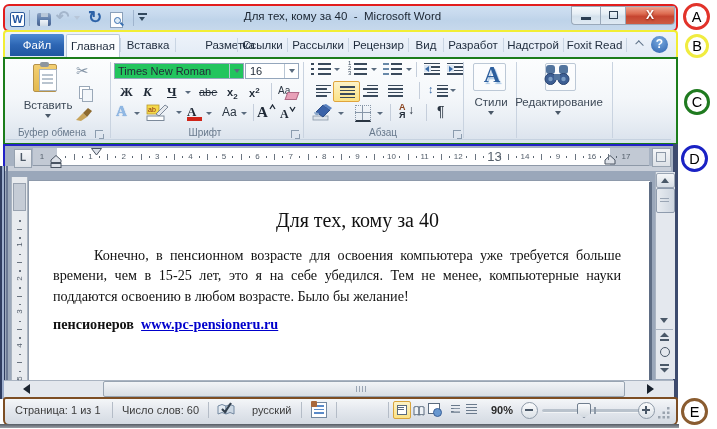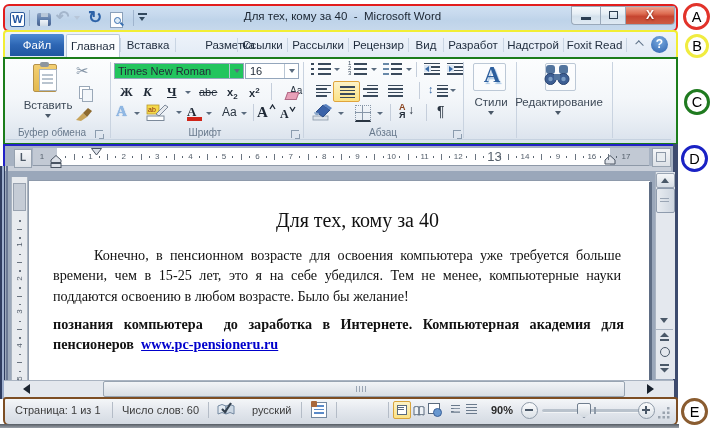--- a/index.html
+++ b/index.html
@@ -111,21 +111,21 @@
   <div class="ab" style="right:3px;top:5px;width:0;height:0;border-left:3.5px solid transparent;border-right:3.5px solid transparent;border-top:4px solid #5a6b7e;"></div>
 </div>
 
 <div class="ab" style="left:120px;top:84px;font-family:'Liberation Serif',serif;font-weight:bold;font-size:13px;color:#1e2835;">Ж</div>
 <div class="ab" style="left:143px;top:84px;font-family:'Liberation Serif',serif;font-style:italic;font-weight:bold;font-size:13px;color:#1e2835;">К</div>
 <div class="ab" style="left:167px;top:84px;font-family:'Liberation Serif',serif;font-weight:bold;font-size:13px;color:#1e2835;text-decoration:underline;">Ч</div>
 <div class="ab" style="left:185px;top:91px;width:0;height:0;border-left:3px solid transparent;border-right:3px solid transparent;border-top:3.5px solid #5a6b7e;"></div>
 <div class="ab" style="left:199px;top:86px;font-size:11px;color:#1e2835;text-decoration:line-through;">abe</div>
 <div class="ab" style="left:227px;top:86px;font-size:11px;font-weight:bold;color:#1e2835;">x<span style="font-size:8px;vertical-align:-3px;">2</span></div>
 <div class="ab" style="left:249px;top:86px;font-size:11px;font-weight:bold;color:#1e2835;">x<span style="font-size:8px;vertical-align:4px;">2</span></div>
-<div class="ab" style="left:278px;top:85px;font-size:10px;color:#2a3542;margin-left:12px;">Аа</div>
+<div class="ab" style="left:278px;top:85px;font-size:10px;color:#2a3542;">Аа</div>
 <div class="ab" style="left:286px;top:92px;width:10px;height:6px;background:#e8a0b8;border:1px solid #b06a86;transform:skewX(-20deg);"></div>
 
 <div class="ab" style="left:116px;top:103px;font-family:'Liberation Serif',serif;font-size:15px;font-weight:bold;color:#90b8e4;text-shadow:0 0 1px #5588c8;">А</div>
 <div class="ab" style="left:134px;top:112px;width:0;height:0;border-left:3px solid transparent;border-right:3px solid transparent;border-top:3.5px solid #5a6b7e;"></div>
 <svg class="ab" style="left:146px;top:103px;" width="28" height="19">
 <rect x="1" y="2" width="12" height="9" fill="#f5d94a" stroke="#b89a30" stroke-width="0.8"></rect>
 <text x="2" y="9" font-size="7" fill="#8a2814" font-family="Liberation Sans">ab</text>
 <path d="M10 11 L19 2 L22 4 L13 13 Z" fill="#e6e9ee" stroke="#707e90" stroke-width="0.9"></path>
 <rect x="1" y="13" width="17" height="4.5" fill="#fdfdfd" stroke="#707e90" stroke-width="0.9"></rect>
 </svg>
@@ -253,21 +253,20 @@
 <div class="ab" style="left:28px;top:180px;width:621px;height:201px;background:#fff;border-top:1px solid #8e9aab;border-left:1px solid #8e9aab;"></div>
 <div class="ab" style="left:649px;top:182px;width:3px;height:199px;background:#5e6d84;"></div>
 
 <div class="ab" style="left:94px;top:209px;width:527px;text-align:center;font-family:'Liberation Serif',serif;font-size:20px;color:#111;">Для тех, кому за 40</div>
 <div class="ab" style="left:53px;top:247px;width:568px;font-family:'Liberation Serif',serif;font-size:14.2px;color:#111;">
   <div style="white-space:nowrap;text-align:justify;text-align-last:justify;padding-left:41px;height:20.4px;">Конечно, в пенсионном возрасте для освоения компьютера уже требуется больше</div>
   <div style="white-space:nowrap;text-align:justify;text-align-last:justify;height:20.4px;">времени, чем в 15-25 лет, это я на себе убедился. Тем не менее, компьютерные науки</div>
   <div style="height:20.4px;">поддаются освоению в любом возрасте. Было бы желание!</div>
 </div>
 <div class="ab" style="left:53px;top:316px;width:571px;font-family:'Liberation Serif',serif;font-size:14.2px;font-weight:bold;color:#111;">
-  <div style="white-space:nowrap;text-align:justify;text-align-last:justify;height:20.4px;">познания компьютера&nbsp; до заработка в Интернете. Компьютерная академия для</div>
   <div style="height:20.4px;">пенсионеров&nbsp; <span style="color:#0000cc;text-decoration:underline;">www.pc-pensioneru.ru</span></div>
 </div>
 
 <div class="ab" style="left:655px;top:172px;width:19px;height:207px;background:#e4e8ee;border-left:1px solid #aab4c2;"></div>
 <div class="ab" style="left:656px;top:173px;width:17px;height:13px;background:linear-gradient(180deg,#f4f6f8,#d8dee6);border:1px solid #9aa5b4;border-radius:2px;">
     <div class="ab" style="left:4px;top:4px;width:0;height:0;border-left:4px solid transparent;border-right:4px solid transparent;border-bottom:5px solid #4a5868;"></div>
   </div>
 <div class="ab" style="left:656px;top:188px;width:17px;height:23px;background:linear-gradient(90deg,#e8ecf1,#cdd5df);border:1px solid #8e9bad;border-radius:2px;">
     <div class="ab" style="left:3px;top:9px;width:9px;height:5px;background:repeating-linear-gradient(180deg,#9aa5b4 0 1px,transparent 1px 2.5px);"></div>
   </div>

